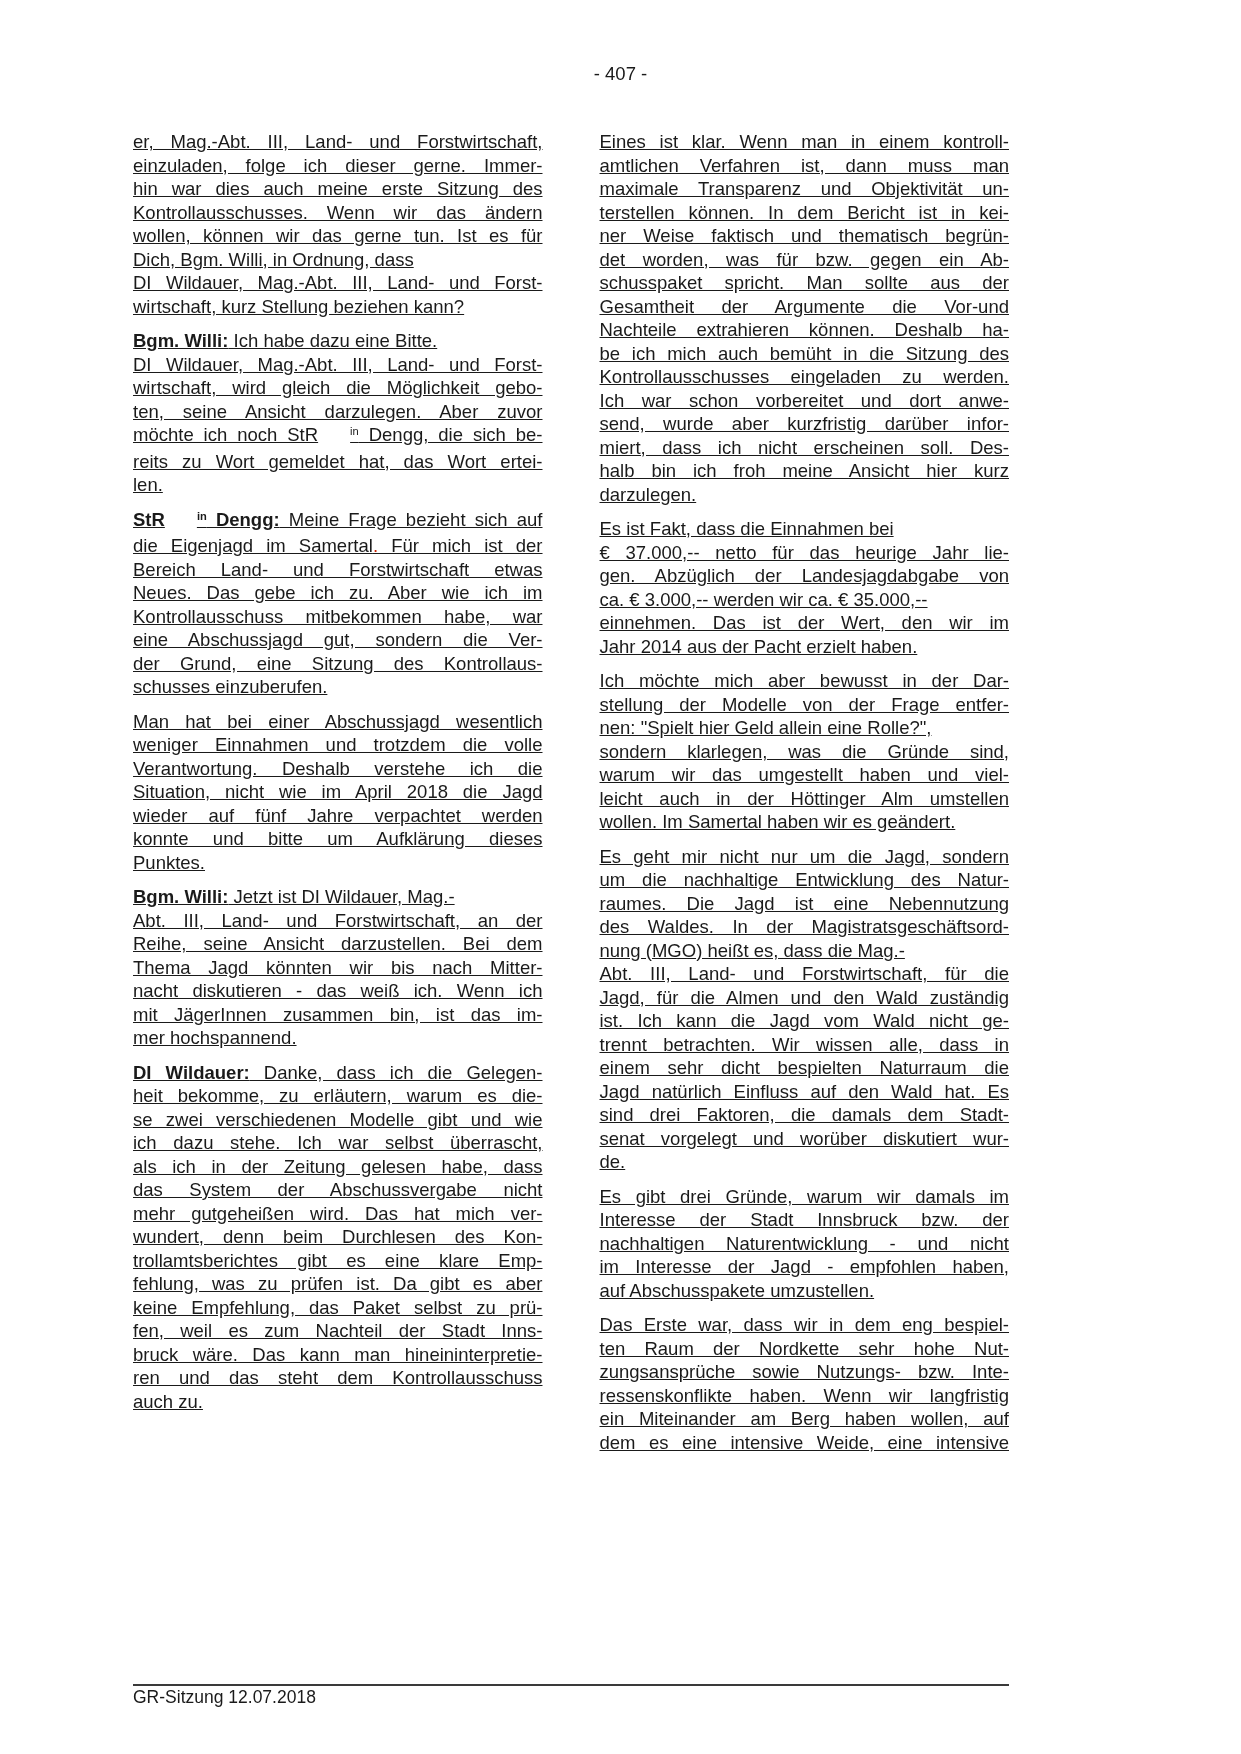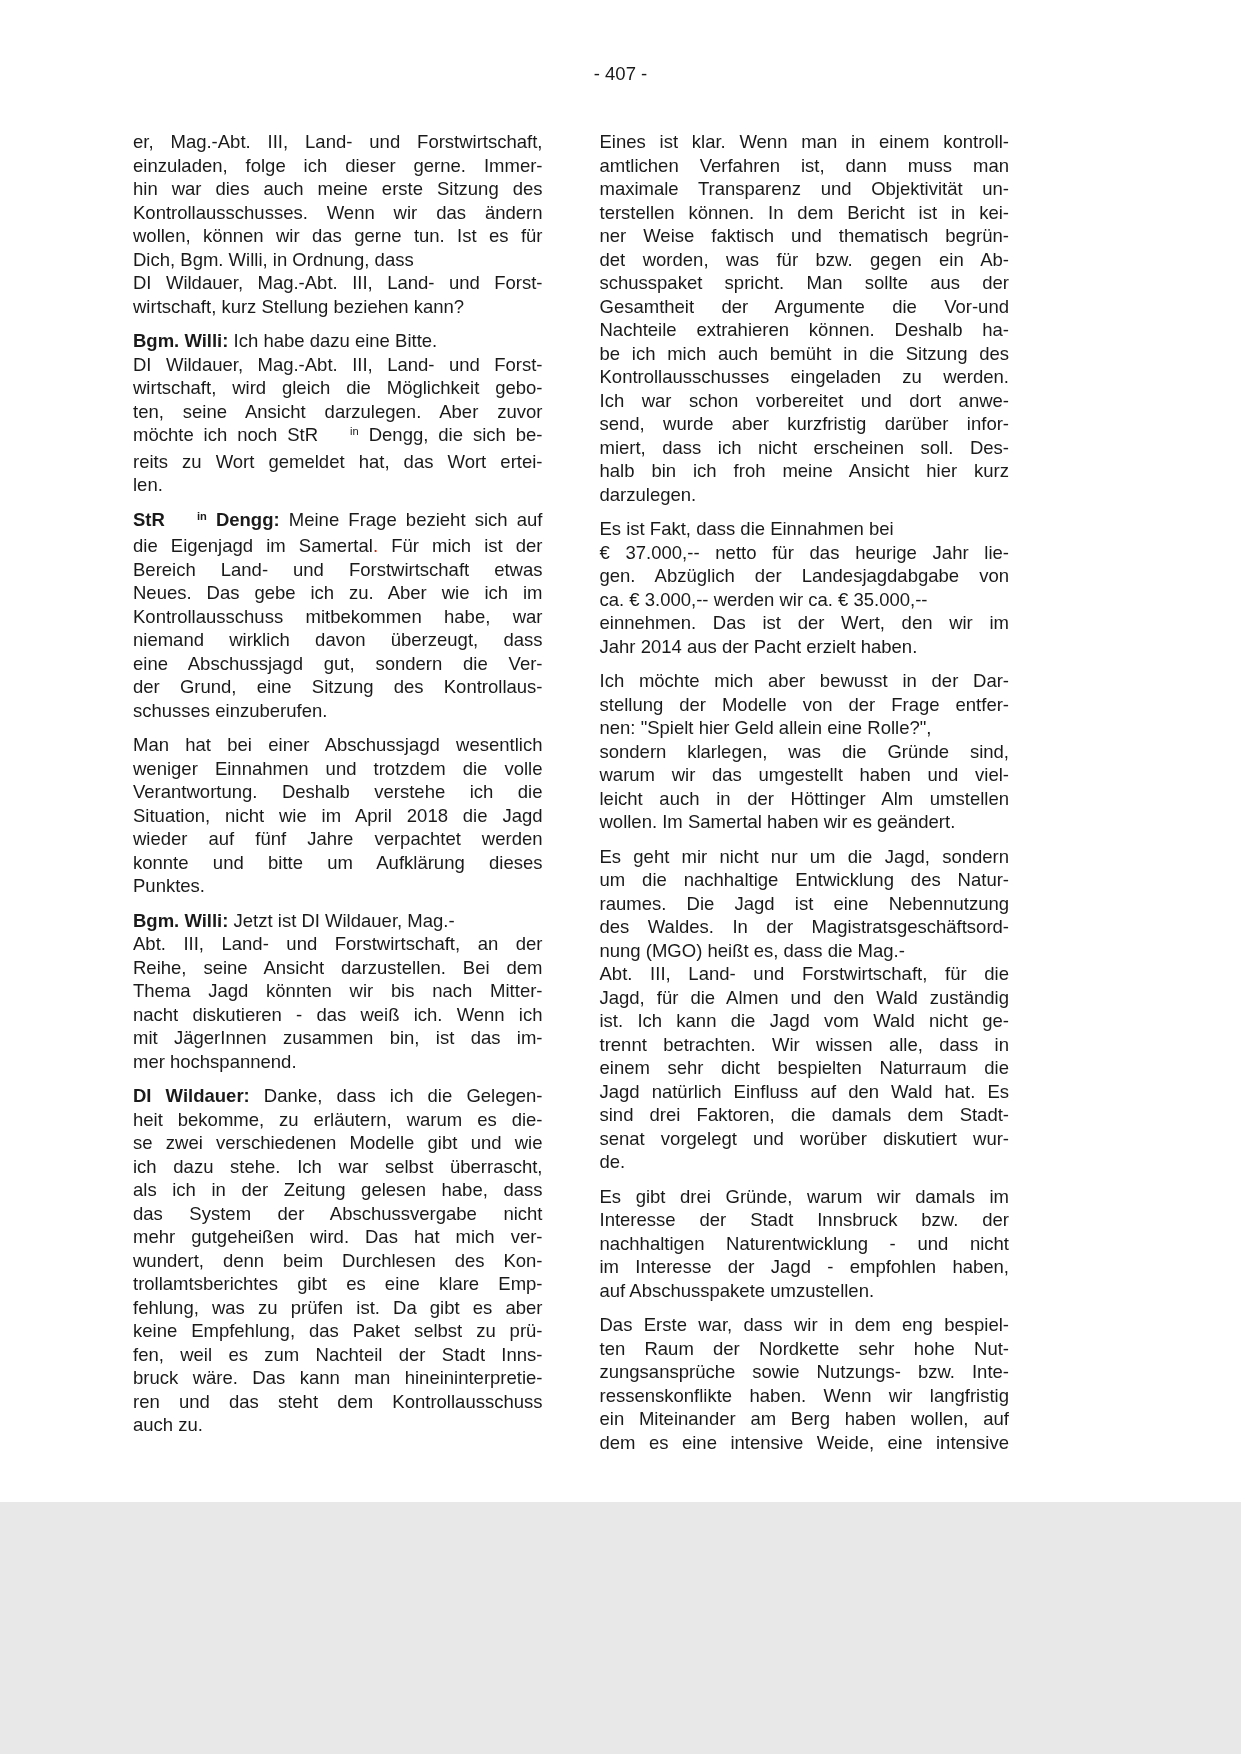--- a/index.html
+++ b/index.html
@@ -1,20 +1,20 @@
 <!DOCTYPE html>
 <html lang="de"><head>
 <meta charset="utf-8">
 <title>GR-Sitzung Protokoll Seite 407</title>
 <style>
   html, body { margin: 0; padding: 0; background: #e8e8e8; }
   .page {
     position: relative;
     width: 1241px;
-    height: 1502px;
+    height: 1754px;
     margin: 0 auto;
     background: #ffffff;
     color: #1a1a1a;
     font-family: "Liberation Sans", "DejaVu Sans", sans-serif;
     font-size: 18.5px;
     line-height: 23.5px;
     overflow: hidden;
   }
   .page-number {
     position: absolute;
@@ -25,21 +25,21 @@
     font-size: 18.5px;
   }
   .columns {
     position: absolute;
     left: 133px;
     top: 130px;
     width: 876px;
     display: flex;
     gap: 57px;
   }
-  .column { width: 409.5px; }
+  .column { width: 409.5px; text-decoration: underline; }
   .paragraph { margin: 0 0 11px 0; }
   .paragraph:last-child { margin-bottom: 0; }
   .line { text-align: left; white-space: normal; }
   .line.just { text-align: justify; text-align-last: justify; }
   .b { font-weight: 700; }
   .sup { font-size: 0.6em; position: relative; top: -0.5em; letter-spacing: 0; padding-left: 32px; }
   .footer {
     position: absolute;
     left: 133px;
     top: 1684px;
@@ -74,21 +74,20 @@
           <div class="line just"><span>möchte ich noch StR</span><span class="sup">in</span><span> Dengg, die sich be-</span></div>
           <div class="line just"><span>reits zu Wort gemeldet hat, das Wort ertei-</span></div>
           <div class="line"><span>len.</span></div>
         </div>
         <div class="paragraph">
           <div class="line just"><span class="b">StR</span><span class="b sup">in</span><span class="b"> Dengg:</span><span> Meine Frage bezieht sich auf</span></div>
           <div class="line just"><span>die Eigenjagd im Samertal</span><span style="color: rgb(204, 34, 0);">.</span><span> Für mich ist der</span></div>
           <div class="line just"><span>Bereich Land- und Forstwirtschaft etwas</span></div>
           <div class="line just"><span>Neues. Das gebe ich zu. Aber wie ich im</span></div>
           <div class="line just"><span>Kontrollausschuss mitbekommen habe, war</span></div>
-          <div class="line just"><span>niemand wirklich davon überzeugt, dass</span></div>
           <div class="line just"><span>eine Abschussjagd gut, sondern die Ver-</span></div>
           <div class="line just"><span>der Grund, eine Sitzung des Kontrollaus-</span></div>
           <div class="line"><span>schusses einzuberufen.</span></div>
         </div>
         <div class="paragraph">
           <div class="line just"><span>Man hat bei einer Abschussjagd wesentlich</span></div>
           <div class="line just"><span>weniger Einnahmen und trotzdem die volle</span></div>
           <div class="line just"><span>Verantwortung. Deshalb verstehe ich die</span></div>
           <div class="line just"><span>Situation, nicht wie im April 2018 die Jagd</span></div>
           <div class="line just"><span>wieder auf fünf Jahre verpachtet werden</span></div>

